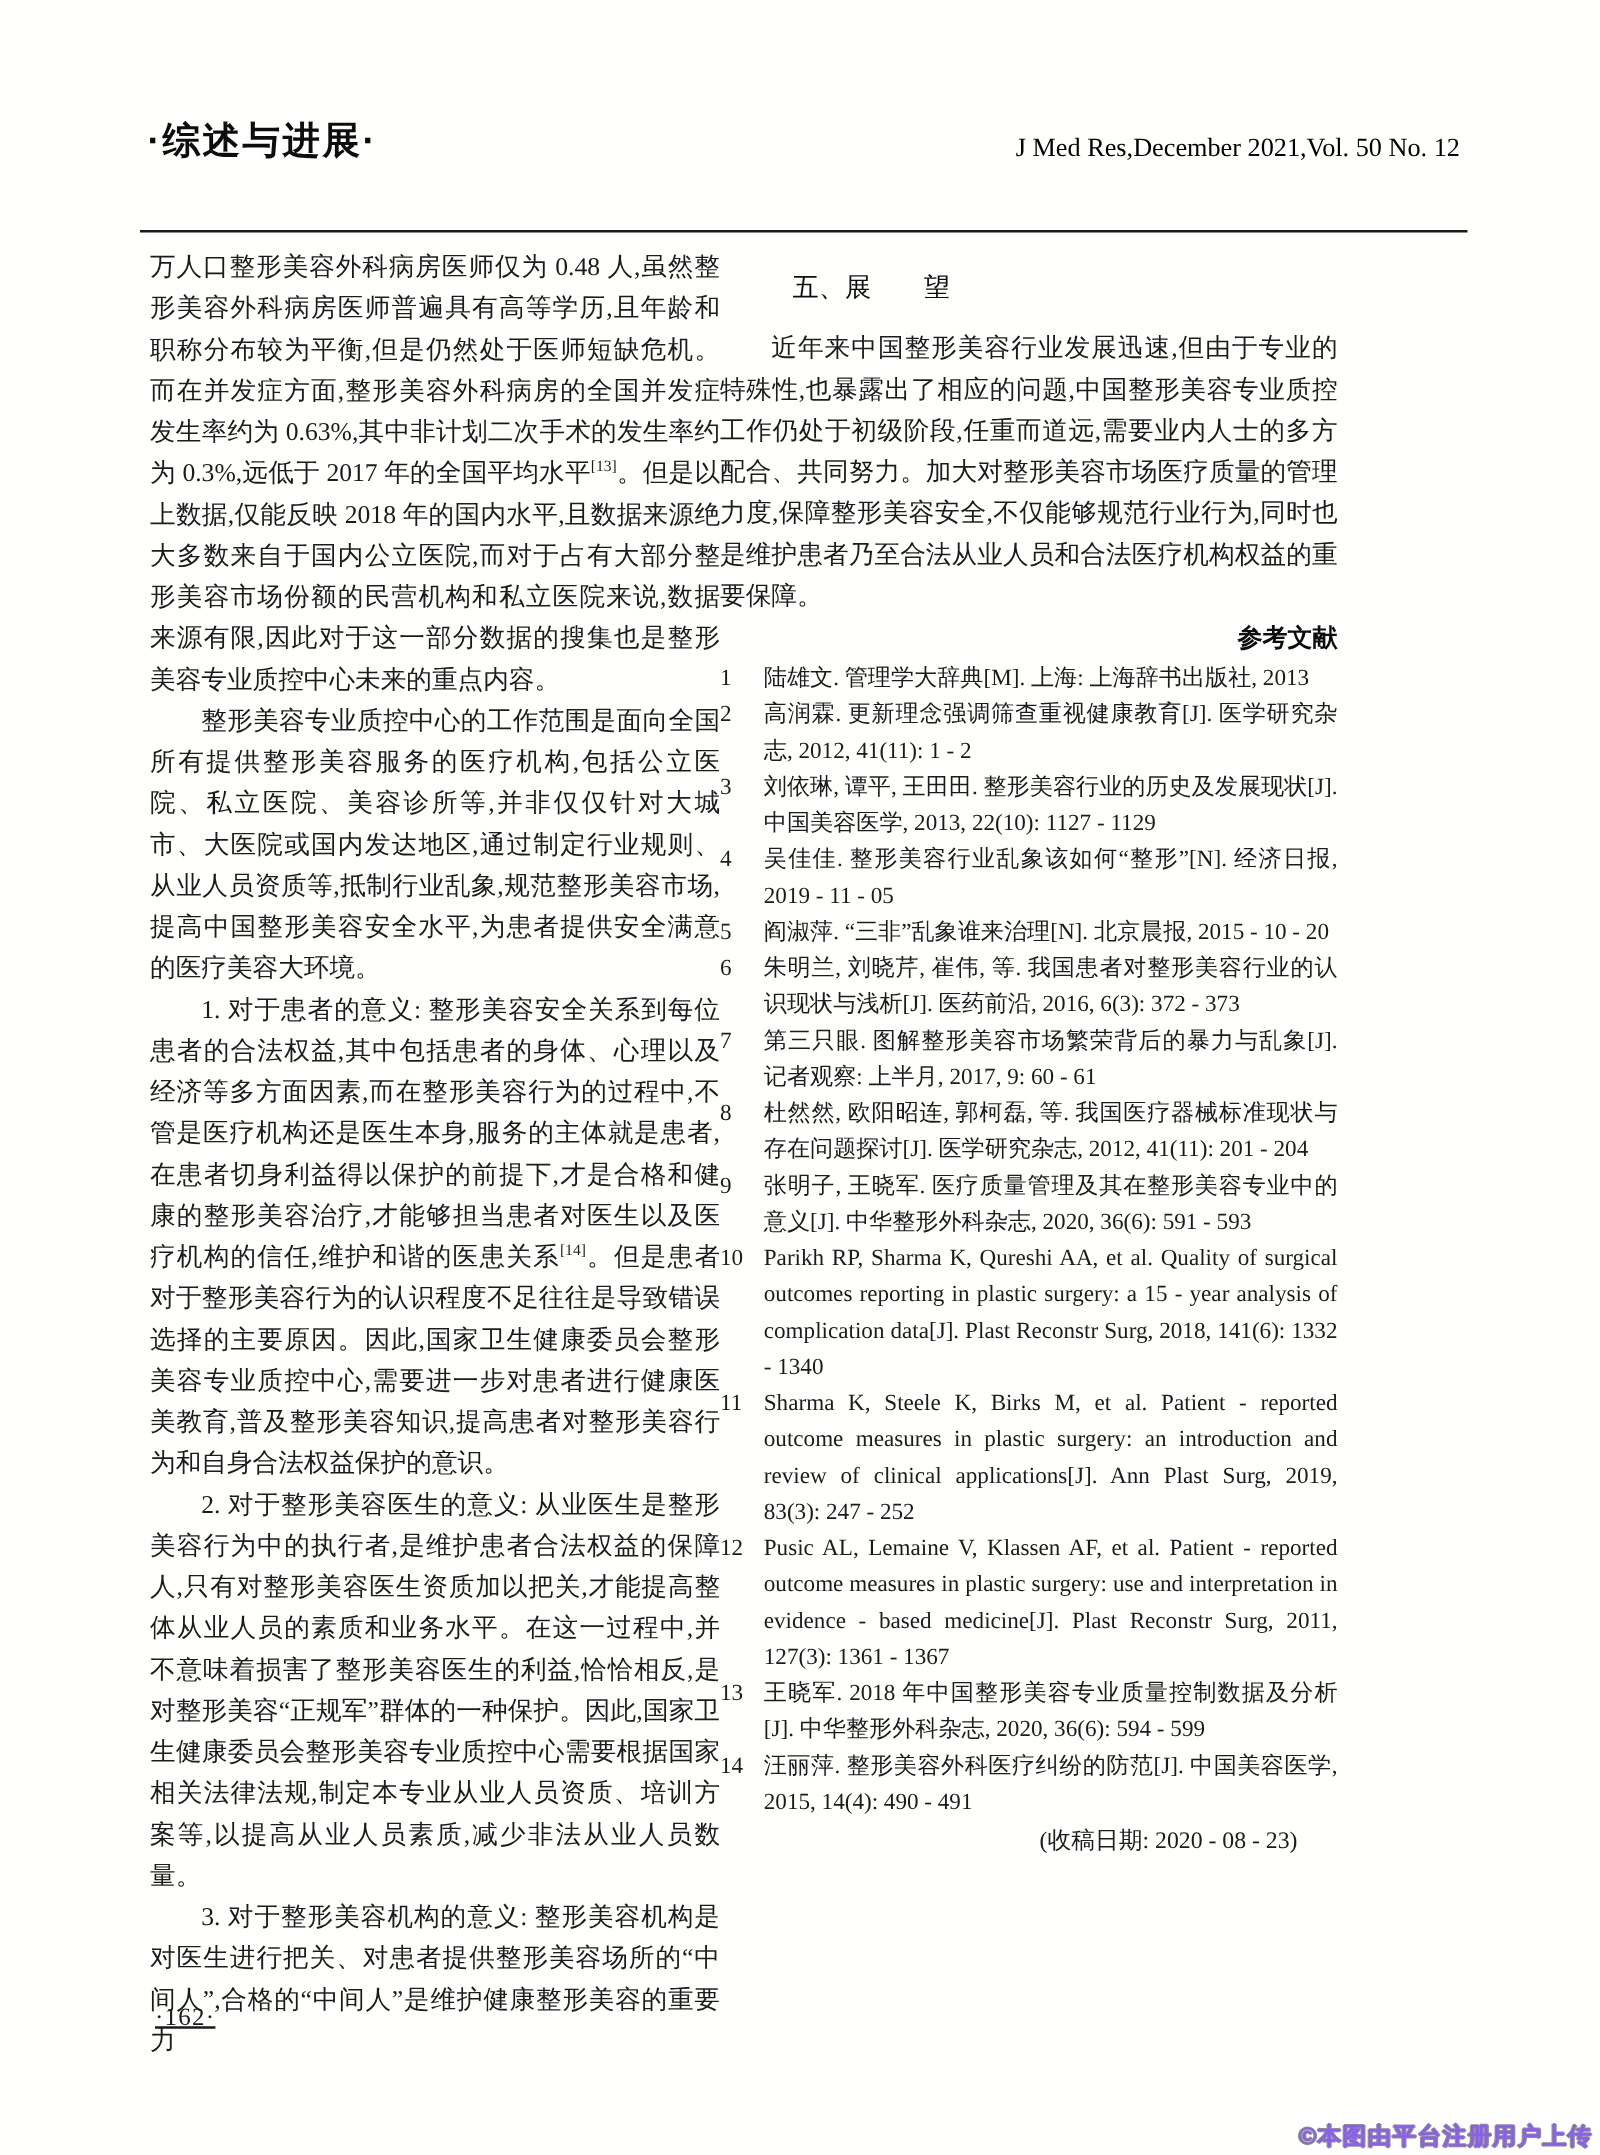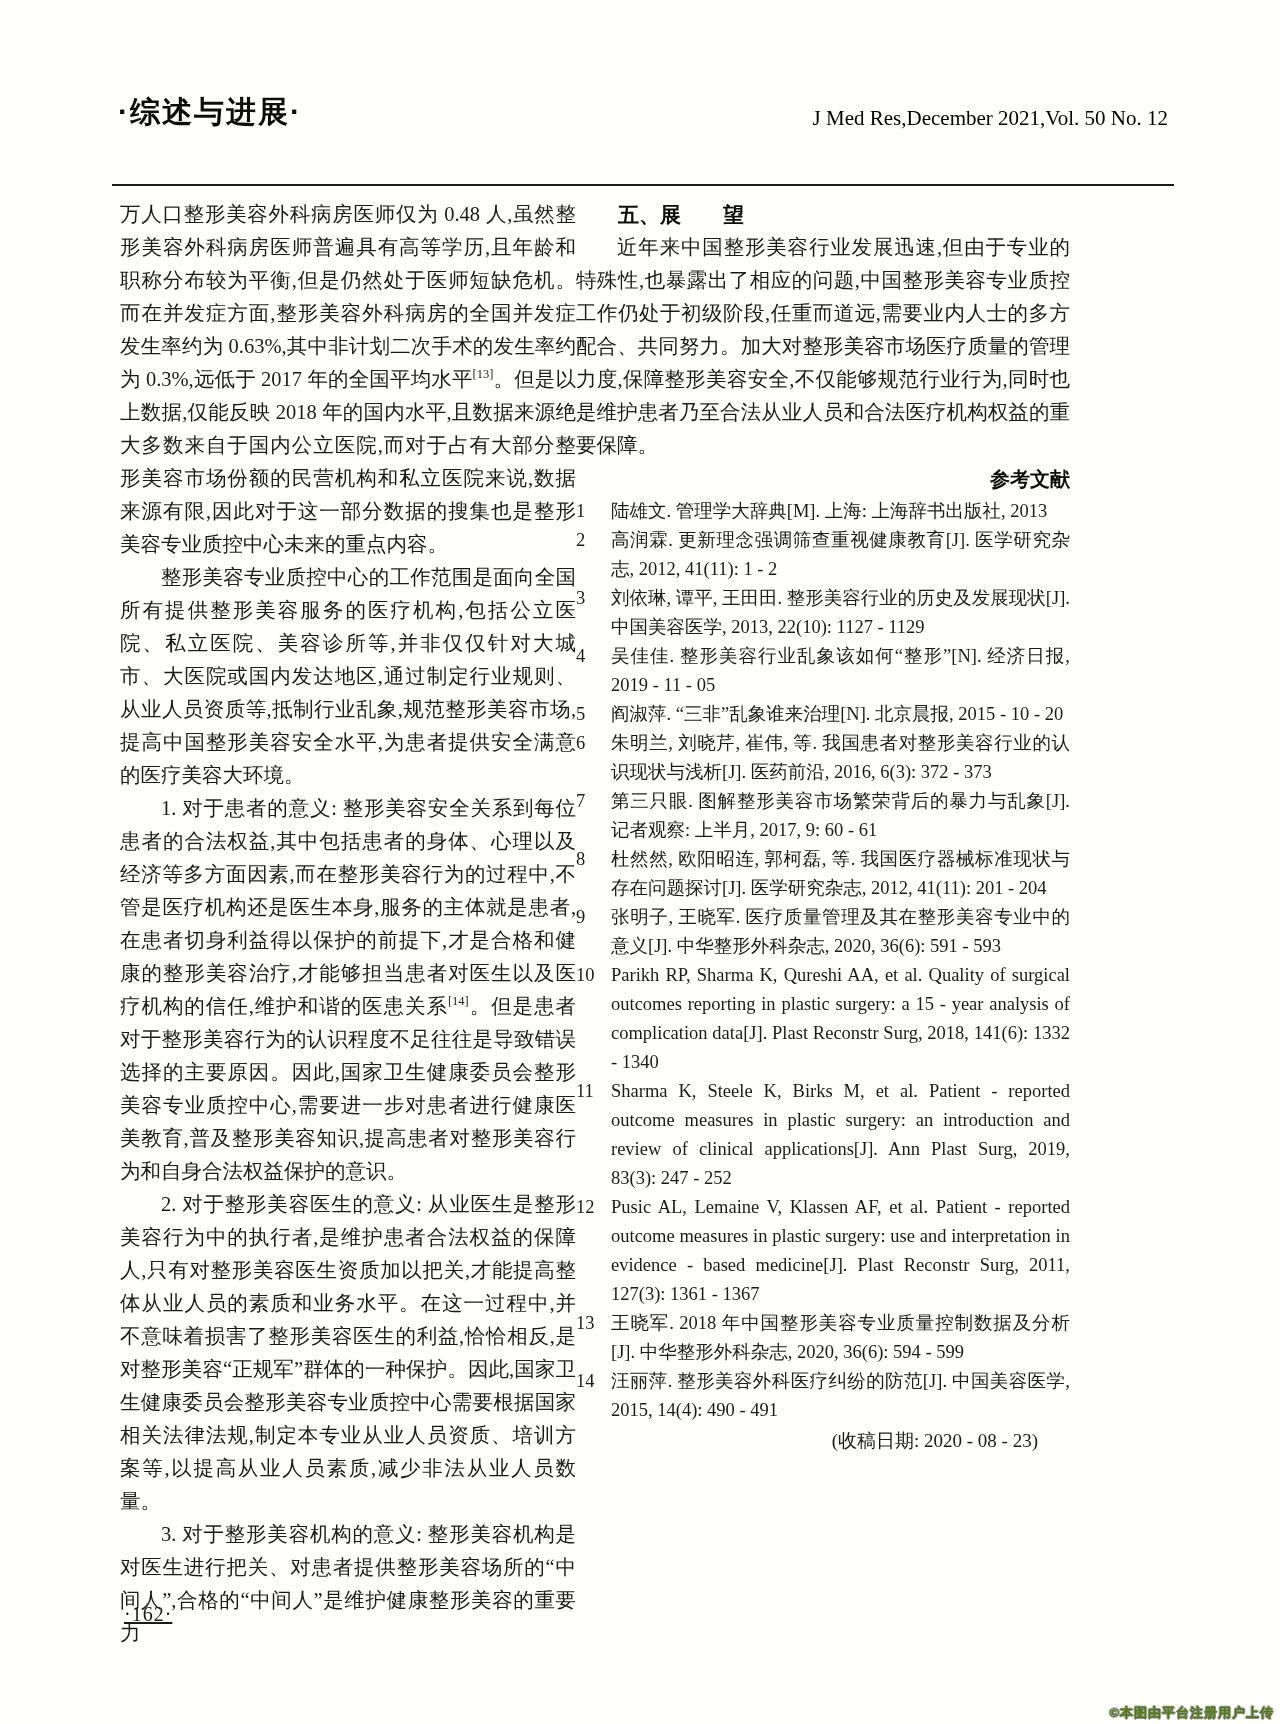--- a/index.html
+++ b/index.html
@@ -33,22 +33,22 @@
   }
   .col-left{width:456px;}
   .col-right{width:494px;}
   p.body{
     margin:0;font-size:20.5px;line-height:33px;
     text-align:justify;text-justify:inter-ideograph;
   }
   .indent{text-indent:2em;}
   sup.ref-sup{font-size:12.5px;line-height:0;vertical-align:super;letter-spacing:0;}
   h3.sec-heading{
-    margin:0;font-family:"Liberation Sans","DejaVu Sans",sans-serif;
-    font-weight:700;font-size:21px;line-height:33px;color:#0d0d0d;
+    margin:16px;font-family:"Liberation Sans","DejaVu Sans",sans-serif;
+    font-weight:400;font-size:21px;line-height:33px;color:#0d0d0d;
     text-indent:2em;text-align:justify;
   }
   
   .ref-title{
     margin:0;text-align:right;
     font-family:"Liberation Sans","DejaVu Sans",sans-serif;
     font-weight:700;font-size:20px;line-height:34px;color:#0d0d0d;
   }
   .ref-list{margin:1px 0 0 0;}
   .ref-item{display:flex;font-size:18.5px;line-height:29px;}
@@ -59,21 +59,21 @@
   }
   .dates{margin-top:0;}
   
   .page-number{
     position:absolute;left:124px;bottom:98px;
     font-size:20px;letter-spacing:1px;text-decoration:underline;
   }
   .watermark{
     position:absolute;right:6px;bottom:2px;
     font-family:"Liberation Sans","DejaVu Sans",sans-serif;
-    font-weight:700;font-size:13px;color:#4d7c0f;
+    font-weight:700;font-size:19px;color:#8b5cf6;
     text-shadow:-1px 0 #8f8f8f,1px 0 #8f8f8f,0 -1px #8f8f8f,0 1px #8f8f8f;
     letter-spacing:1px;
     text-align:center;
   }
 </style>
 </head>
 <body>
 
 <div class="page">
 

